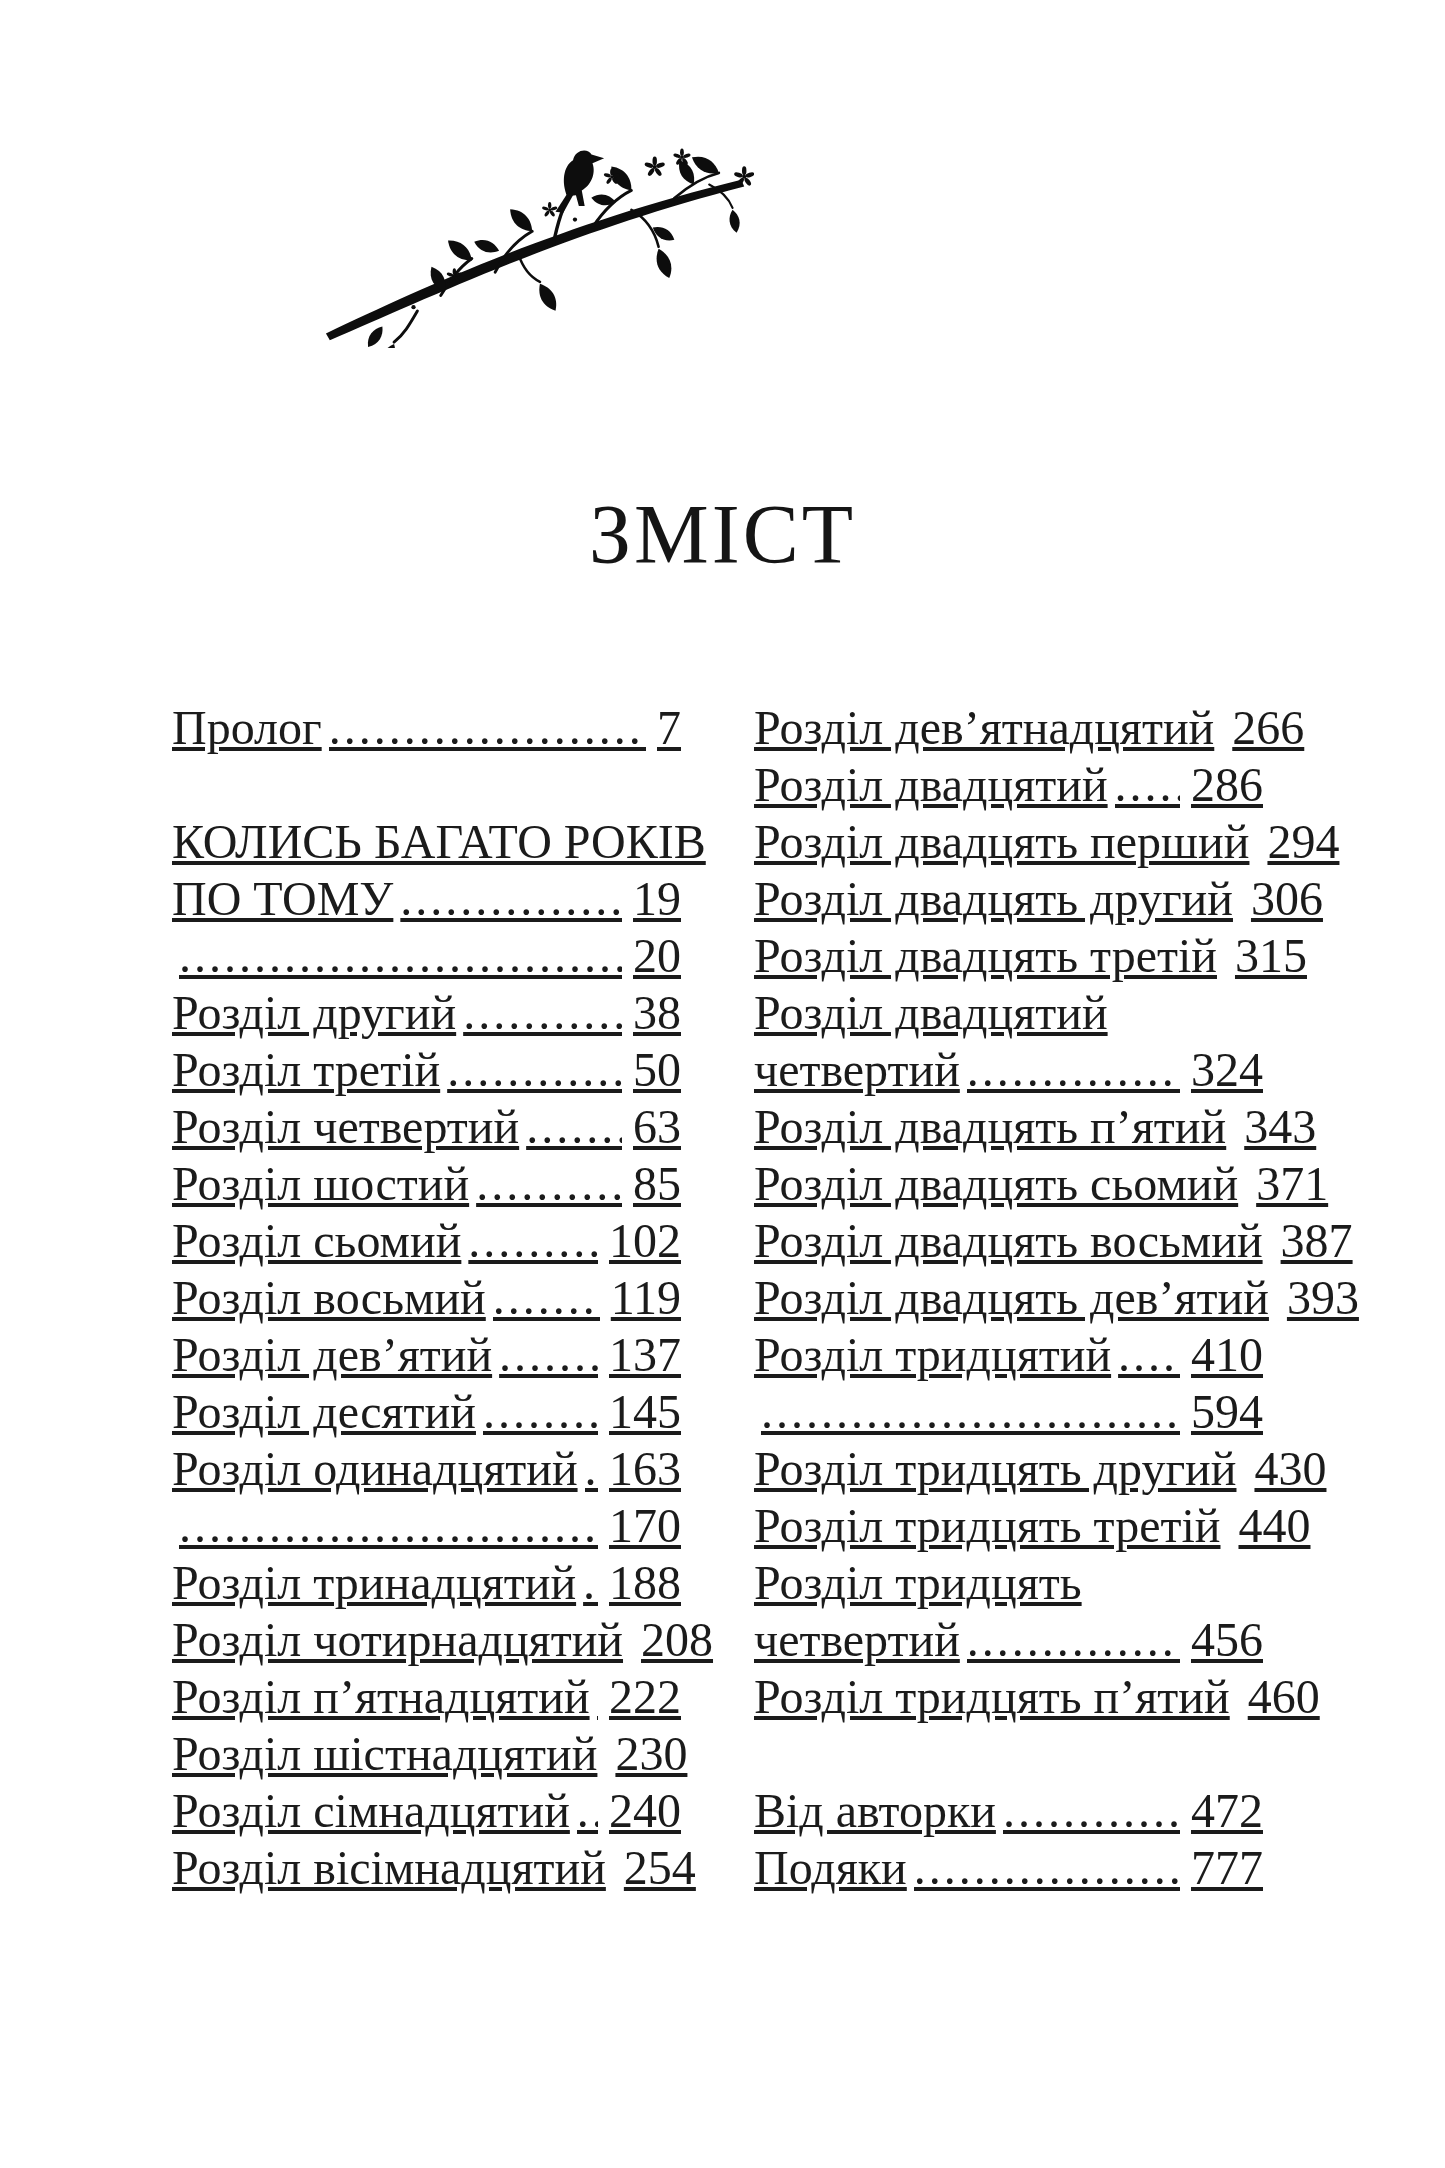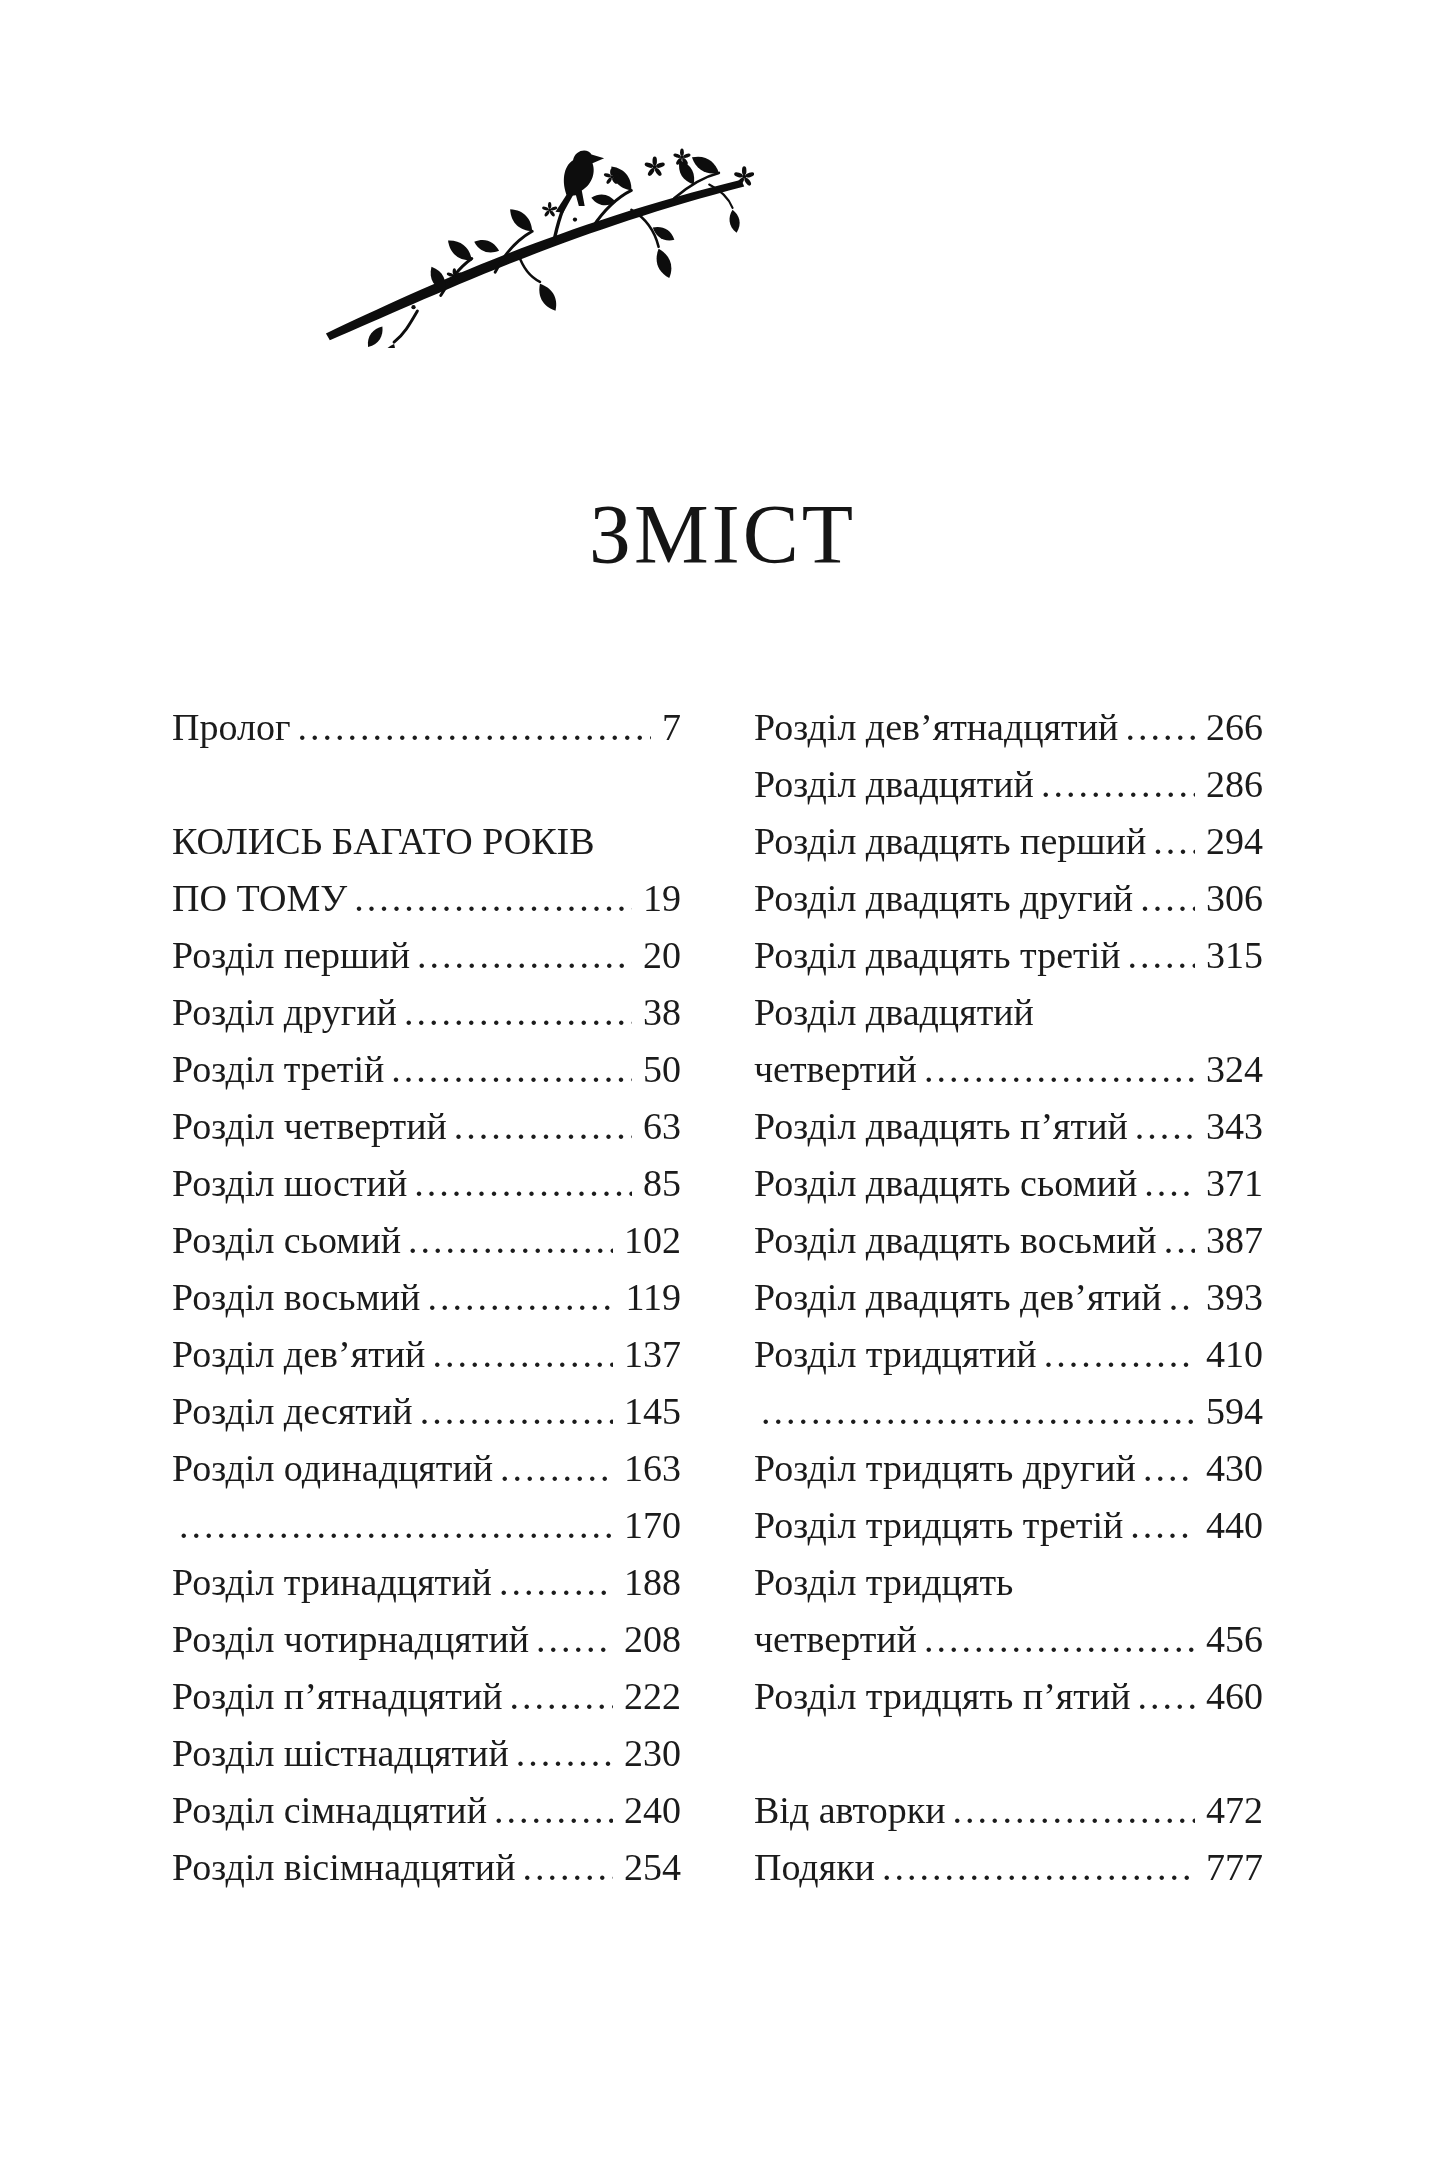--- a/index.html
+++ b/index.html
@@ -22,21 +22,21 @@
     color:#151515;
   }
   .toc{
     position:absolute;left:172px;top:699px;
     display:flex;gap:73px;
   }
   .col{width:509px;}
   .row{
     display:flex;align-items:baseline;
     height:57px;line-height:57px;
-    font-size:38px;white-space:nowrap;
+    font-size:48px;white-space:nowrap;text-decoration:underline;
   }
   .row.spacer{height:57px;}
   .label{flex:0 0 auto;}
   .leader{
     flex:1 1 auto;
     overflow:hidden;
     text-align:right;
     margin-left:7px;
     min-width:0;
   }
@@ -127,21 +127,20 @@
         <div class="row spacer"></div>
         <div class="row">
           <span class="label">КОЛИСЬ БАГАТО РОКІВ</span>
         </div>
         <div class="row">
           <span class="label">ПО ТОМУ</span>
           <span class="leader"></span>
           <span class="num">19</span>
         </div>
         <div class="row">
-          <span class="label">Розділ перший</span>
           <span class="leader"></span>
           <span class="num">20</span>
         </div>
         <div class="row">
           <span class="label">Розділ другий</span>
           <span class="leader"></span>
           <span class="num">38</span>
         </div>
         <div class="row">
           <span class="label">Розділ третій</span>

